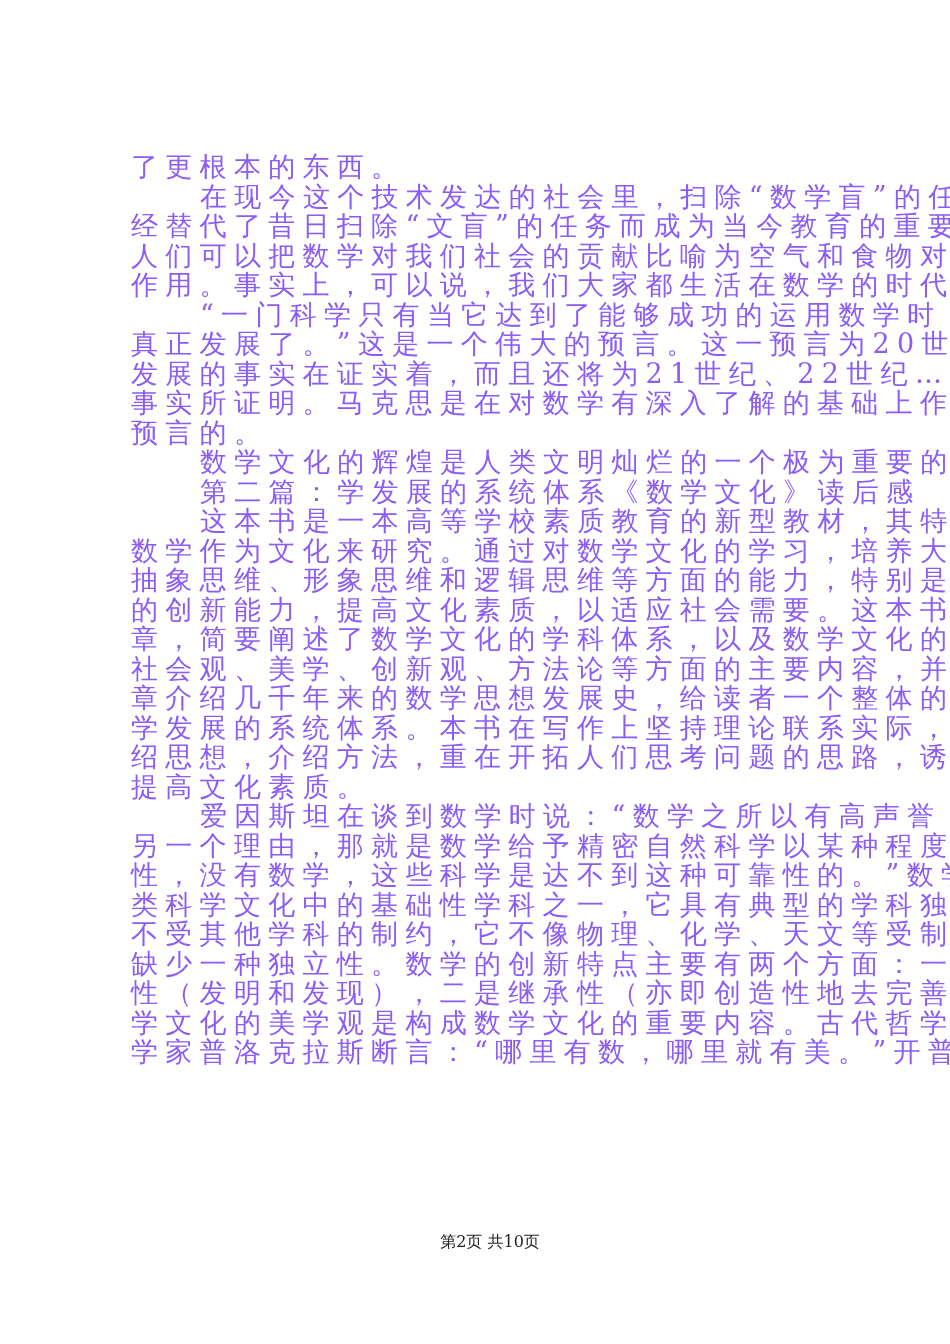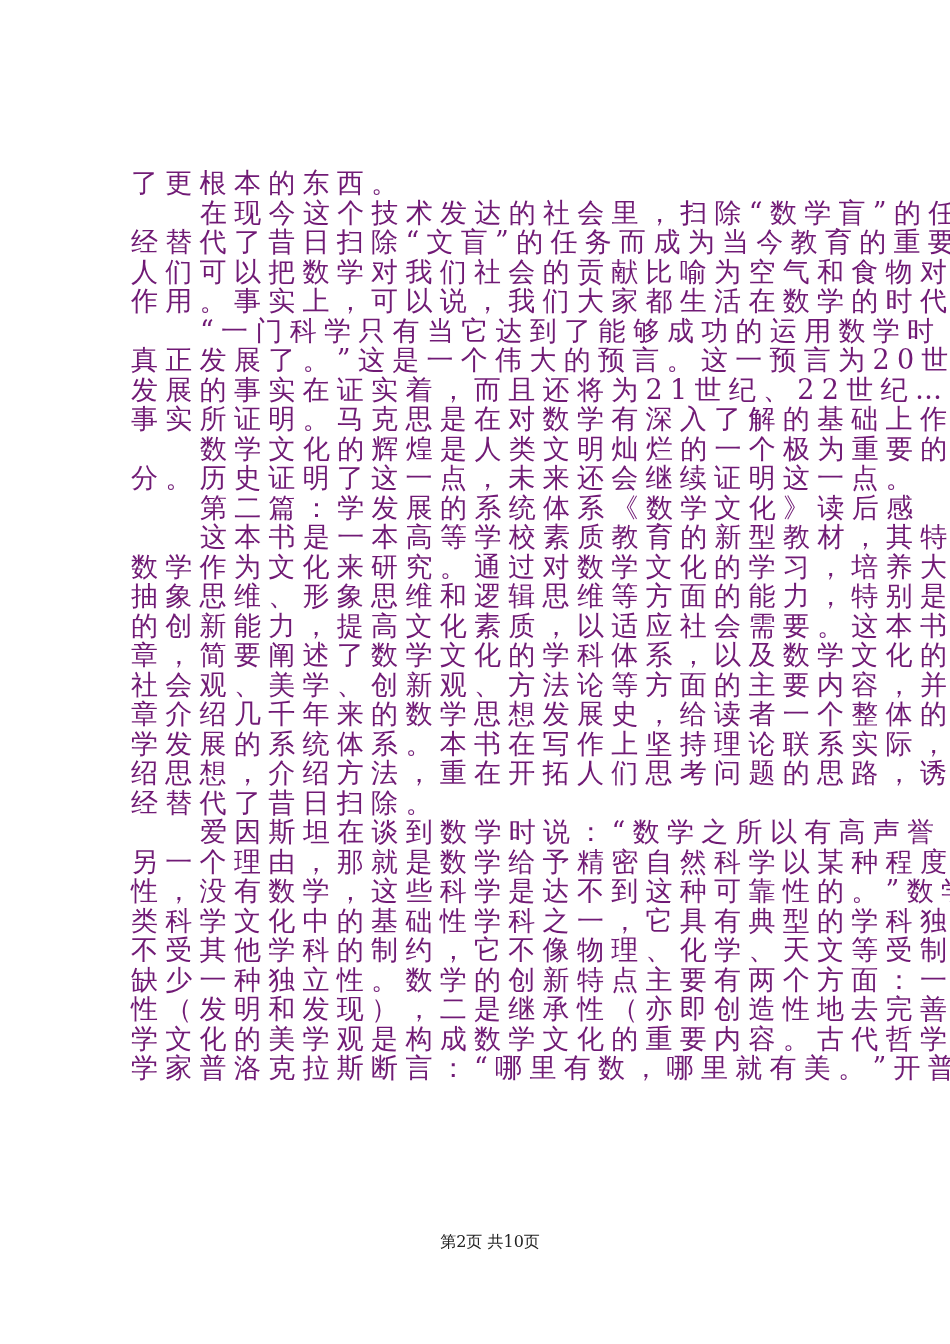--- a/index.html
+++ b/index.html
@@ -1,23 +1,23 @@
 <!DOCTYPE html>
 <html><head>
 <meta charset="utf-8">
 <style>
   html, body { margin: 0; padding: 0; background: #ffffff; }
   body { width: 950px; height: 1344px; position: relative; overflow: hidden; }
   .page {
     position: absolute; left: 0; top: 0; width: 950px; height: 1344px; background: #ffffff;
   }
   .content {
-    position: absolute; left: 131px; top: 168px; width: 706px;
+    position: absolute; left: 131px; top: 152px; width: 706px;
     font-family: "DejaVu Serif", "Liberation Serif", serif;
-    font-size: 27px; line-height: 29.5px; color: #701a75;
+    font-size: 27px; line-height: 29.5px; color: #8b5cf6;
     letter-spacing: 7.3px;
   }
   .line { white-space: nowrap; height: 29.5px; }
   .indent { padding-left: 69px; }
   .footer {
     position: absolute; left: 0; width: 950px; top: 1232px; text-align: center;
     font-family: "DejaVu Serif", "Liberation Serif", serif; font-size: 16px; color: #222; padding-left: 15px;
   }
 </style>
 </head>
@@ -27,33 +27,33 @@
   <div class="content">
     <div class="line">了更根本的东西。</div>
     <div class="line indent">在现今这个技术发达的社会里，扫除“数学盲”的任务已</div>
     <div class="line">经替代了昔日扫除“文盲”的任务而成为当今教育的重要目标。</div>
     <div class="line">人们可以把数学对我们社会的贡献比喻为空气和食物对生命的</div>
     <div class="line">作用。事实上，可以说，我们大家都生活在数学的时代——我</div>
     <div class="line indent">“一门科学只有当它达到了能够成功的运用数学时，才算</div>
     <div class="line">真正发展了。”这是一个伟大的预言。这一预言为20世纪科学</div>
     <div class="line">发展的事实在证实着，而且还将为21世纪、22世纪……发展的</div>
     <div class="line">事实所证明。马克思是在对数学有深入了解的基础上作出这一</div>
+    <div class="line">预言的。</div>
     <div class="line indent">数学文化的辉煌是人类文明灿烂的一个极为重要的组成部</div>
-    <div class="line">分。历史证明了这一点，未来还会继续证明这一点。</div>
     <div class="line indent">第二篇：学发展的系统体系《数学文化》读后感</div>
     <div class="line indent">这本书是一本高等学校素质教育的新型教材，其特点是把</div>
     <div class="line">数学作为文化来研究。通过对数学文化的学习，培养大学生的</div>
     <div class="line">抽象思维、形象思维和逻辑思维等方面的能力，特别是大学生</div>
     <div class="line">的创新能力，提高文化素质，以适应社会需要。这本书共分八</div>
     <div class="line">章，简要阐述了数学文化的学科体系，以及数学文化的哲学观、</div>
     <div class="line">社会观、美学、创新观、方法论等方面的主要内容，并附有专</div>
     <div class="line">章介绍几千年来的数学思想发展史，给读者一个整体的数学科</div>
     <div class="line">学发展的系统体系。本书在写作上坚持理论联系实际，注重介</div>
     <div class="line">绍思想，介绍方法，重在开拓人们思考问题的思路，诱导激发</div>
-    <div class="line">经替代了昔日扫除。</div>
+    <div class="line">提高文化素质。</div>
     <div class="line indent">爱因斯坦在谈到数学时说：“数学之所以有高声誉，还有</div>
     <div class="line">另一个理由，那就是数学给予精密自然科学以某种程度的可靠</div>
     <div class="line">性，没有数学，这些科学是达不到这种可靠性的。”数学是人</div>
     <div class="line">类科学文化中的基础性学科之一，它具有典型的学科独立性，</div>
     <div class="line">不受其他学科的制约，它不像物理、化学、天文等受制于数学，</div>
     <div class="line">缺少一种独立性。数学的创新特点主要有两个方面：一是原创</div>
     <div class="line">性（发明和发现），二是继承性（亦即创造性地去完善）。数</div>
     <div class="line">学文化的美学观是构成数学文化的重要内容。古代哲学家、数</div>
     <div class="line">学家普洛克拉斯断言：“哪里有数，哪里就有美。”开普勒也</div>
   </div>

